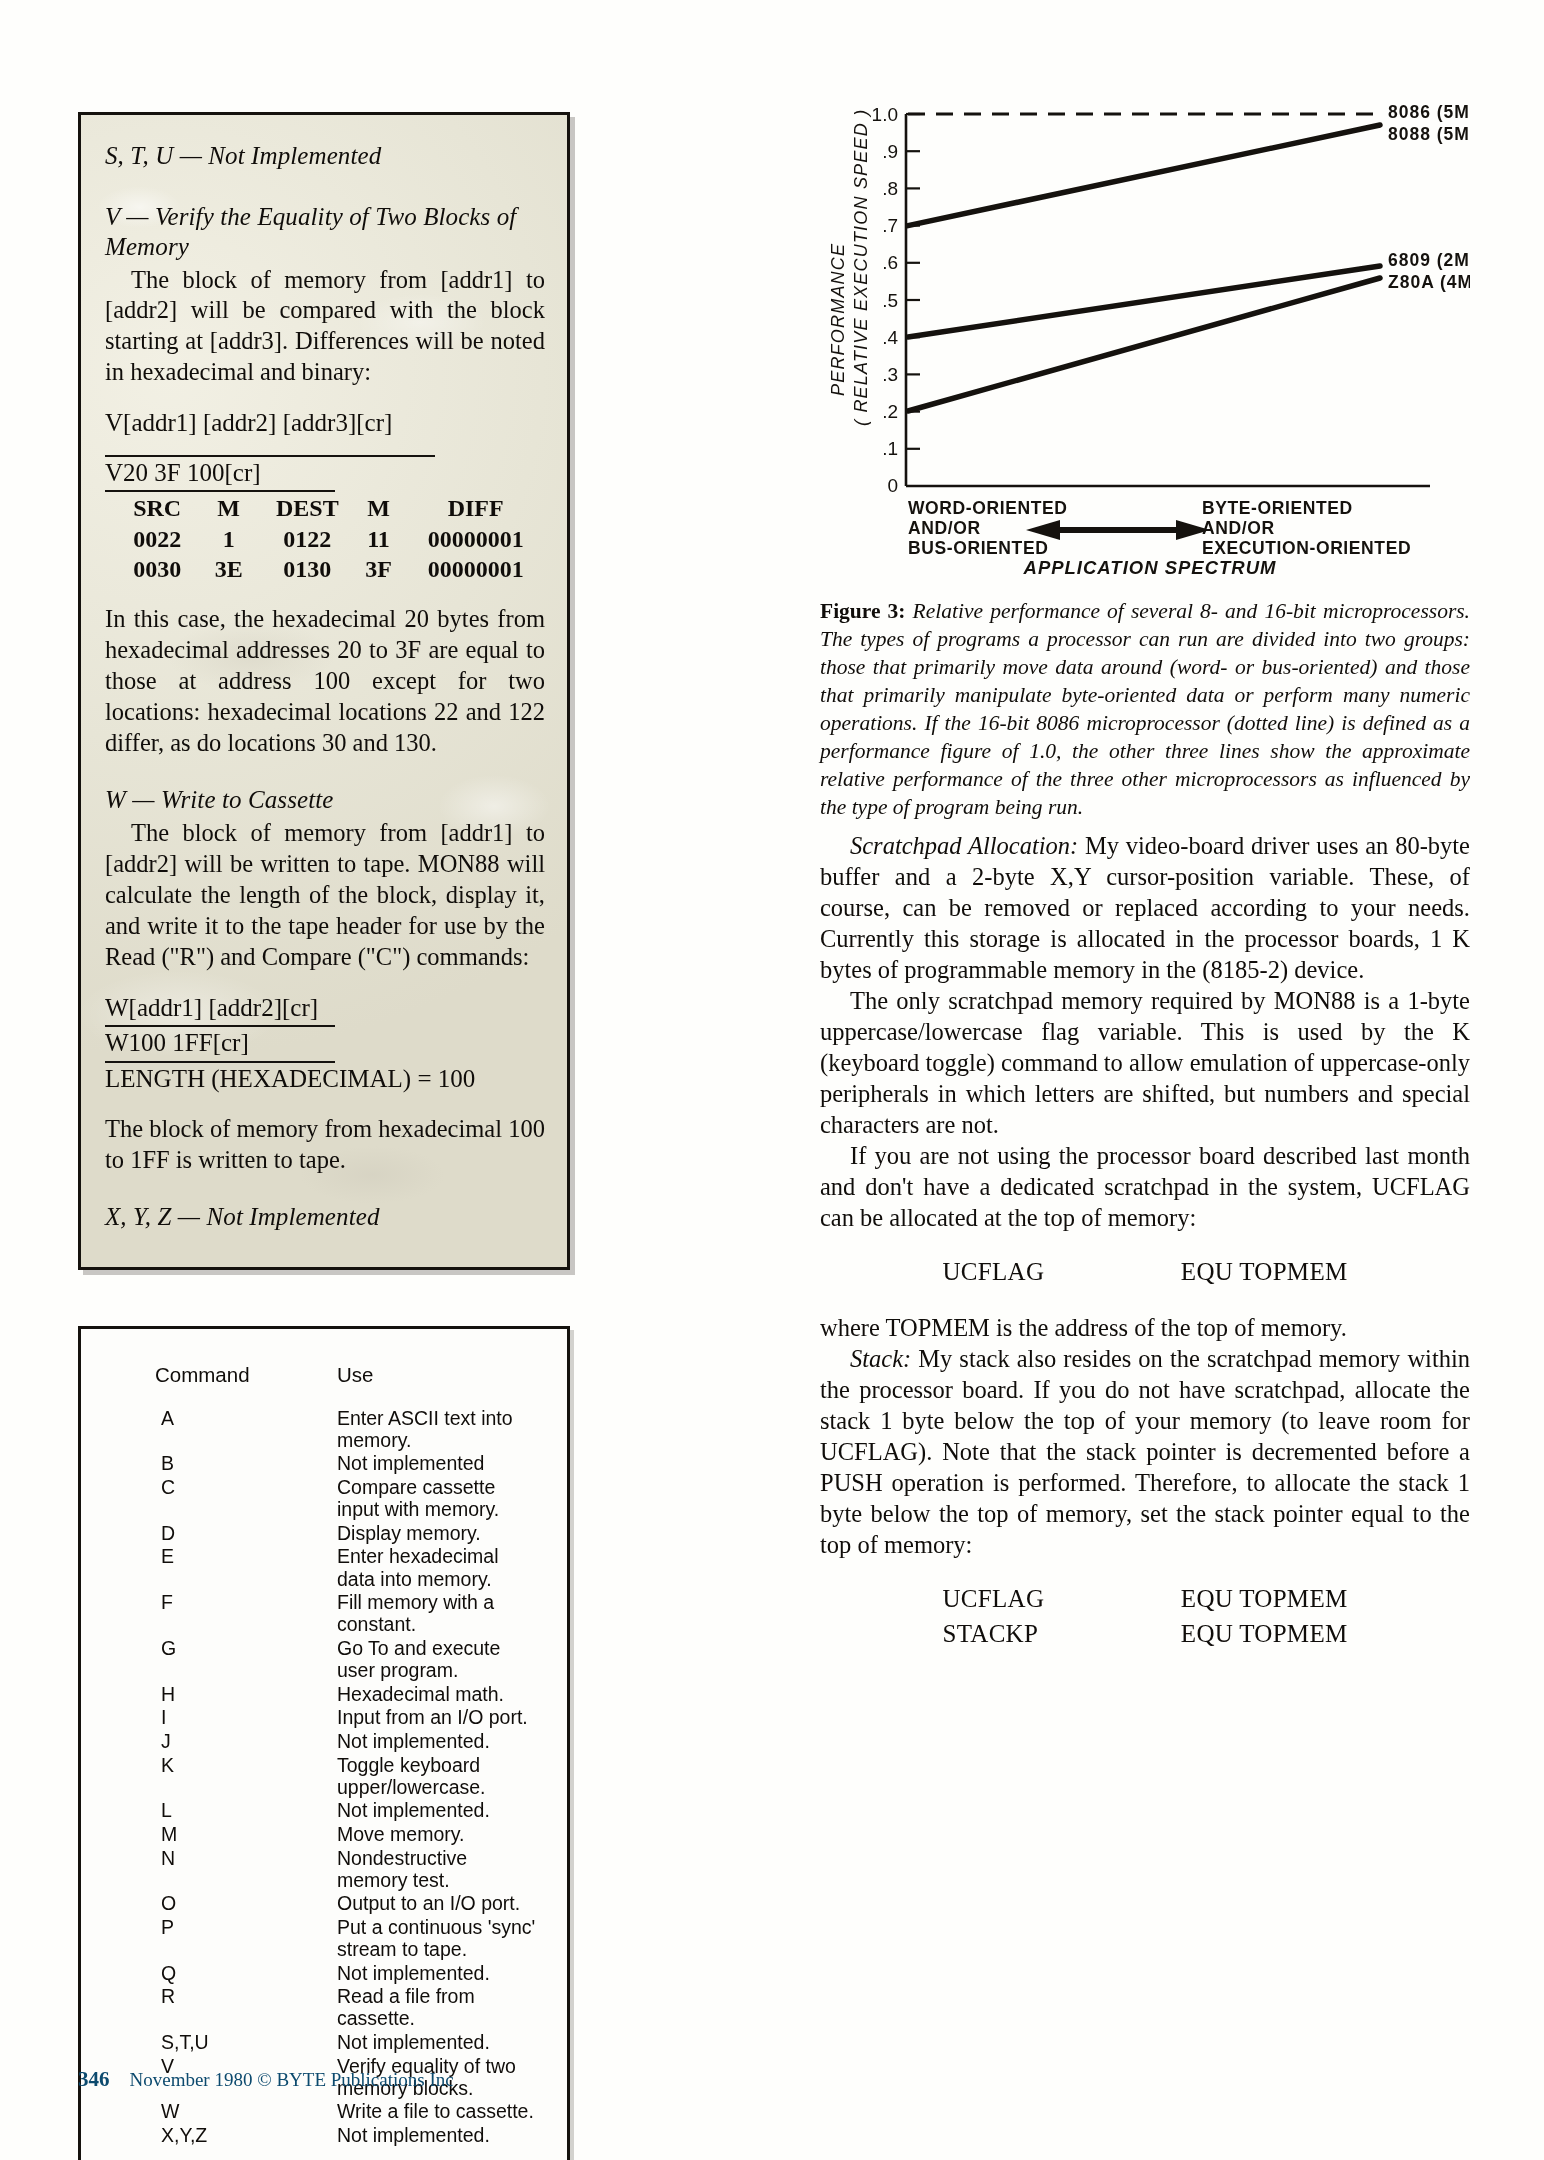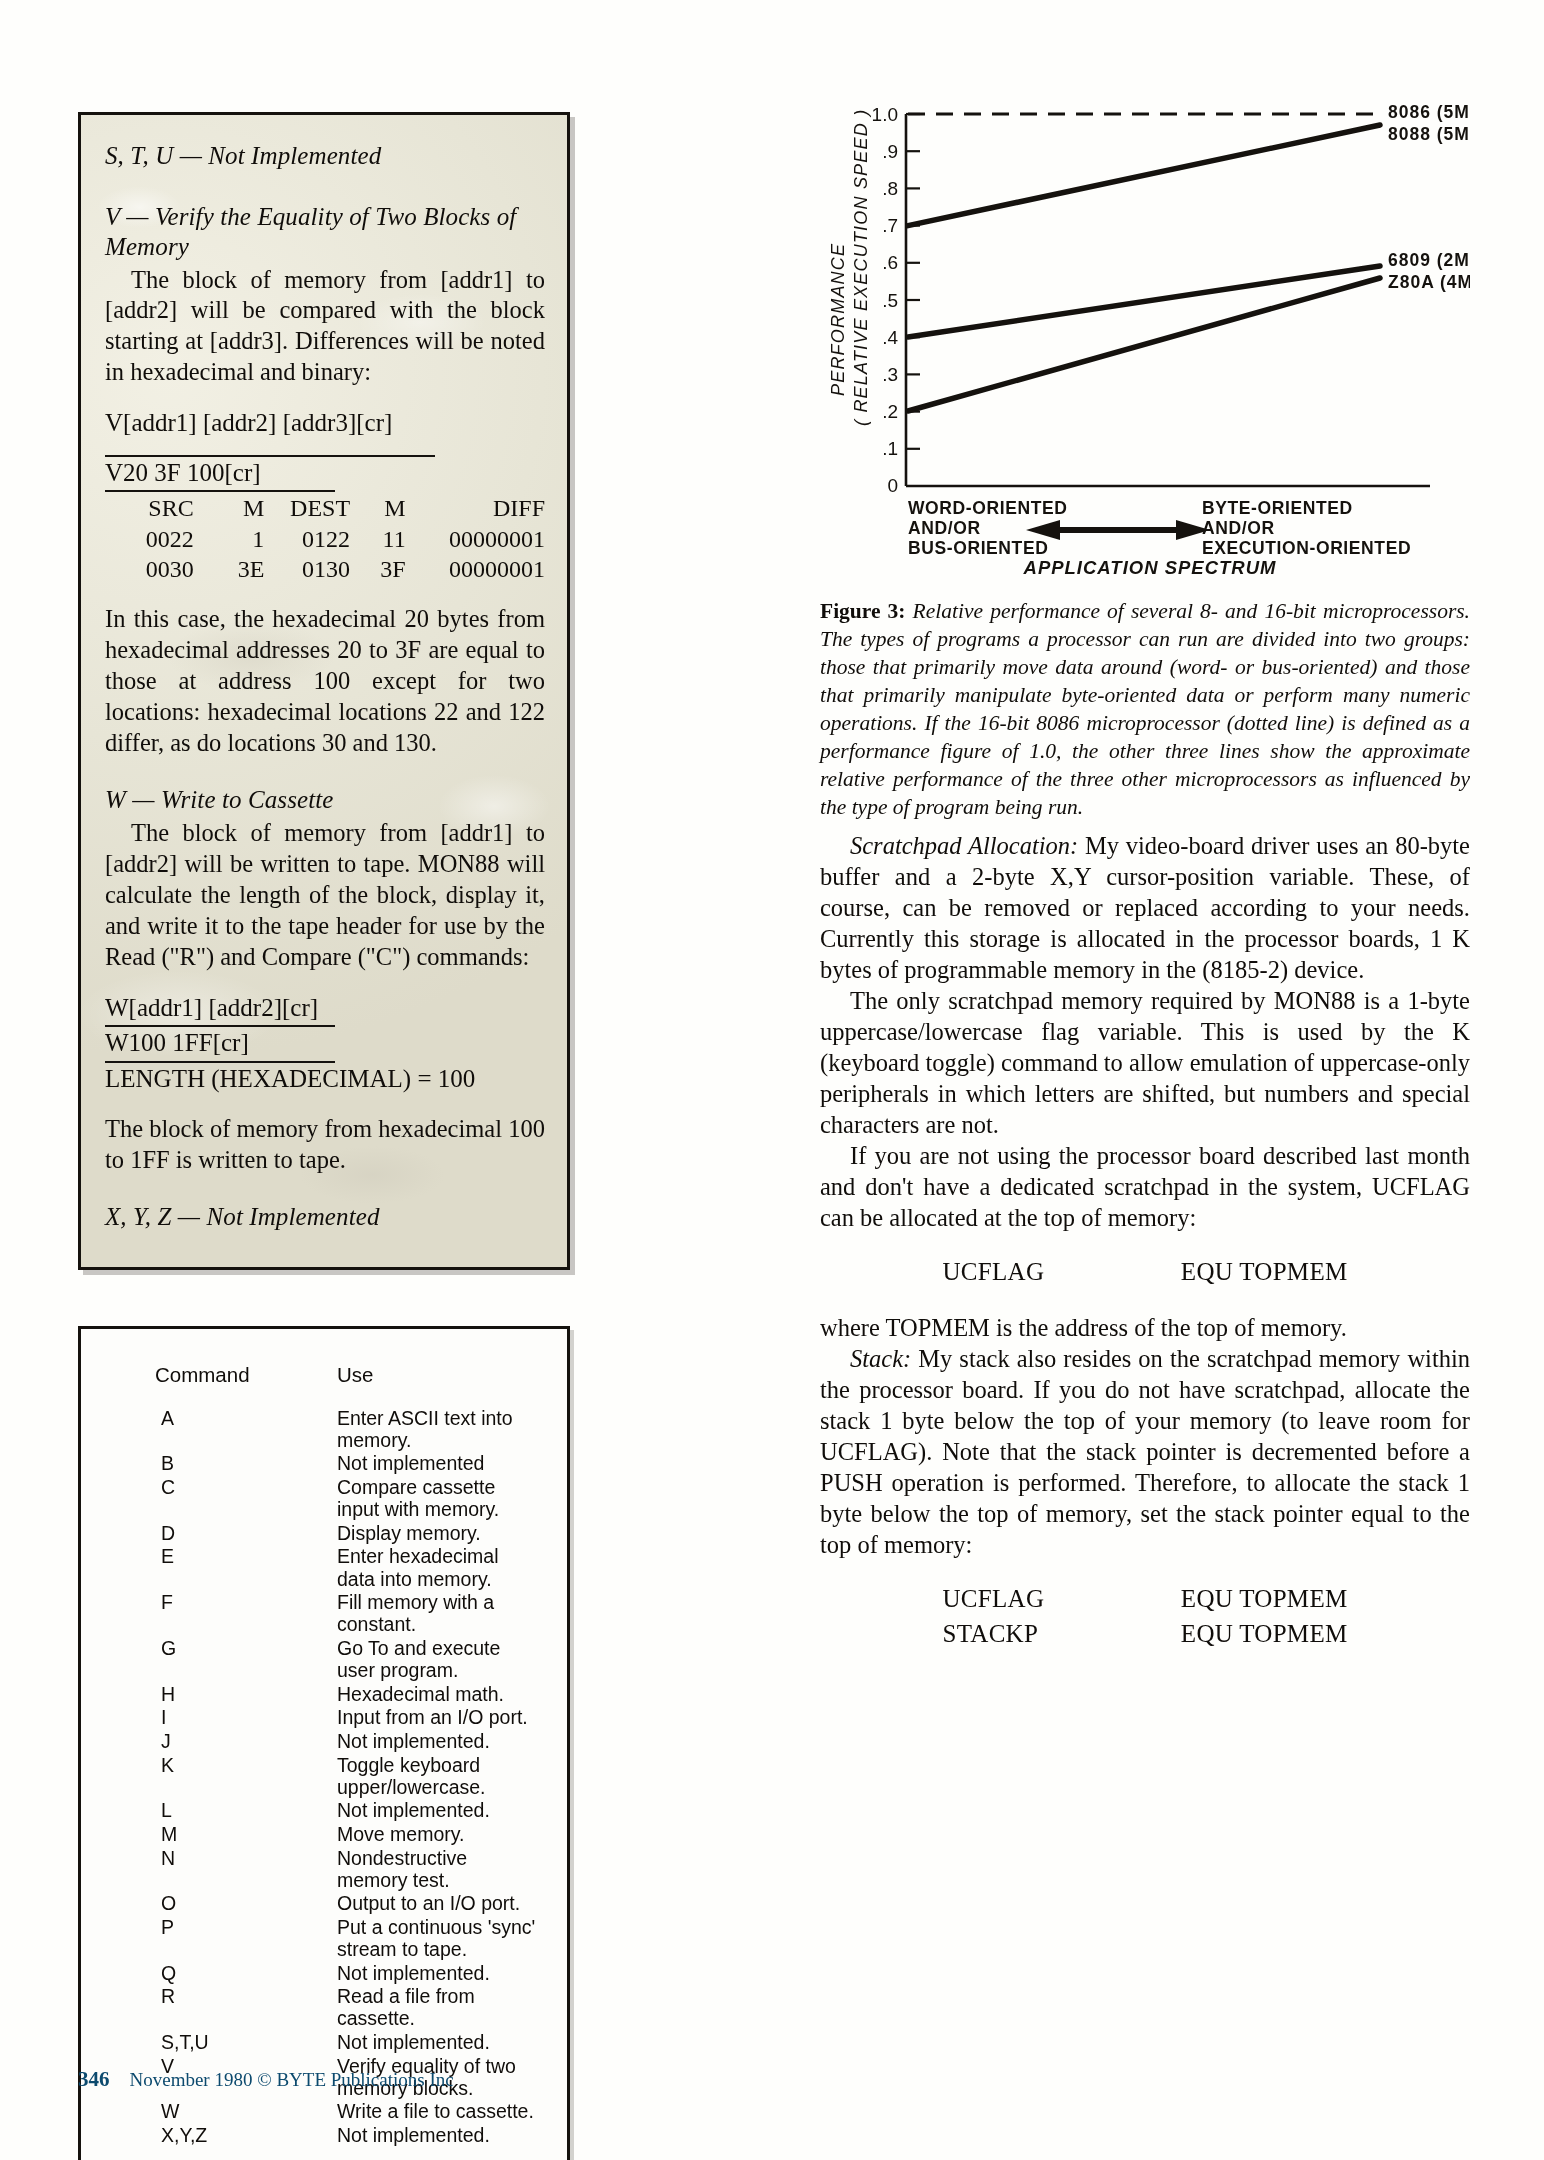--- a/index.html
+++ b/index.html
@@ -95,21 +95,21 @@
     padding-bottom: 1px;
     min-width: 230px;
   }
 
   table.vtab {
     border-collapse: collapse;
     font-size: 24px;
     margin: 2px 0 0 16px;
     line-height: 1.18;
   }
-  table.vtab td { padding: 0 0 2px 0; text-align: right; }
+  table.vtab td { padding: 0 0 2px 0; text-align: center; font-weight: bold; }
   table.vtab td.c-src   { width: 96px; }
   table.vtab td.c-m1    { width: 112px; }
   table.vtab td.c-dest  { width: 110px; }
   table.vtab td.c-m2    { width: 84px; }
   table.vtab td.c-diff  { width: 180px; }
 
   .len-line { font-size: 25px; line-height: 1.3; }
 
   
   .tbl-box {

